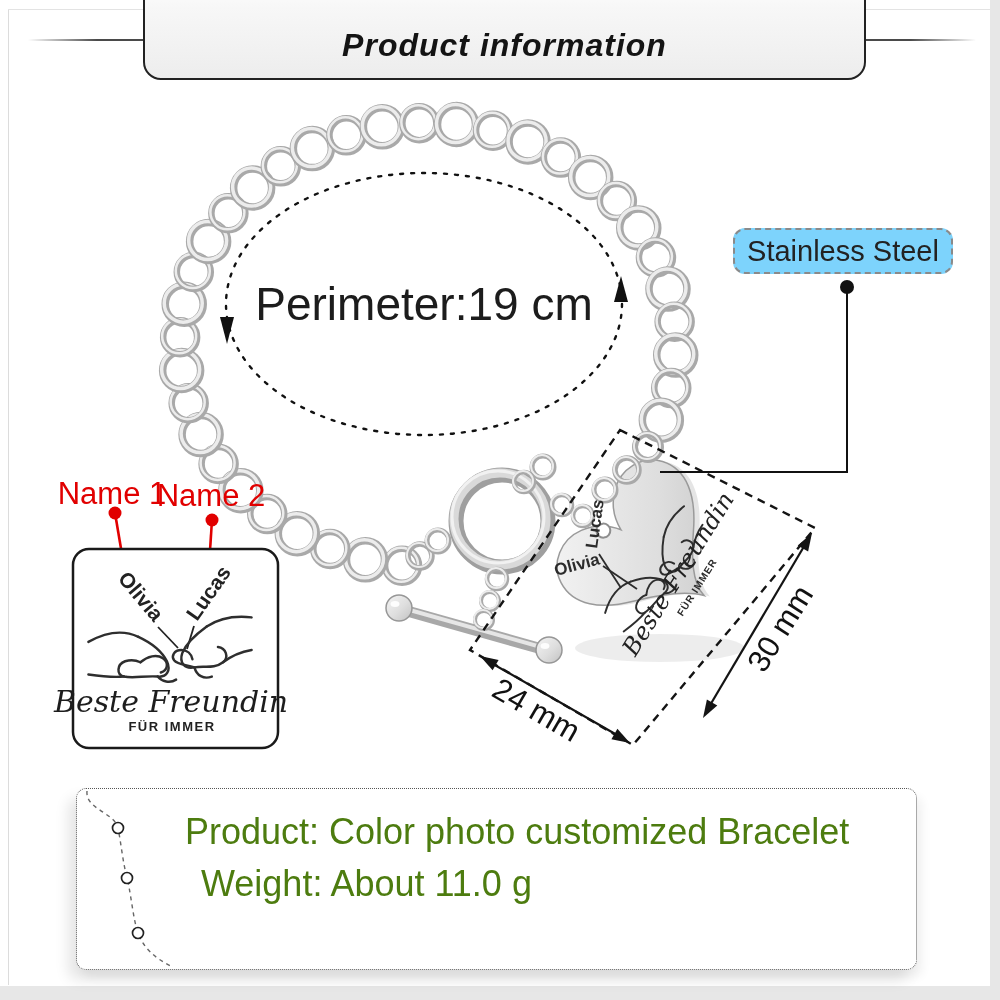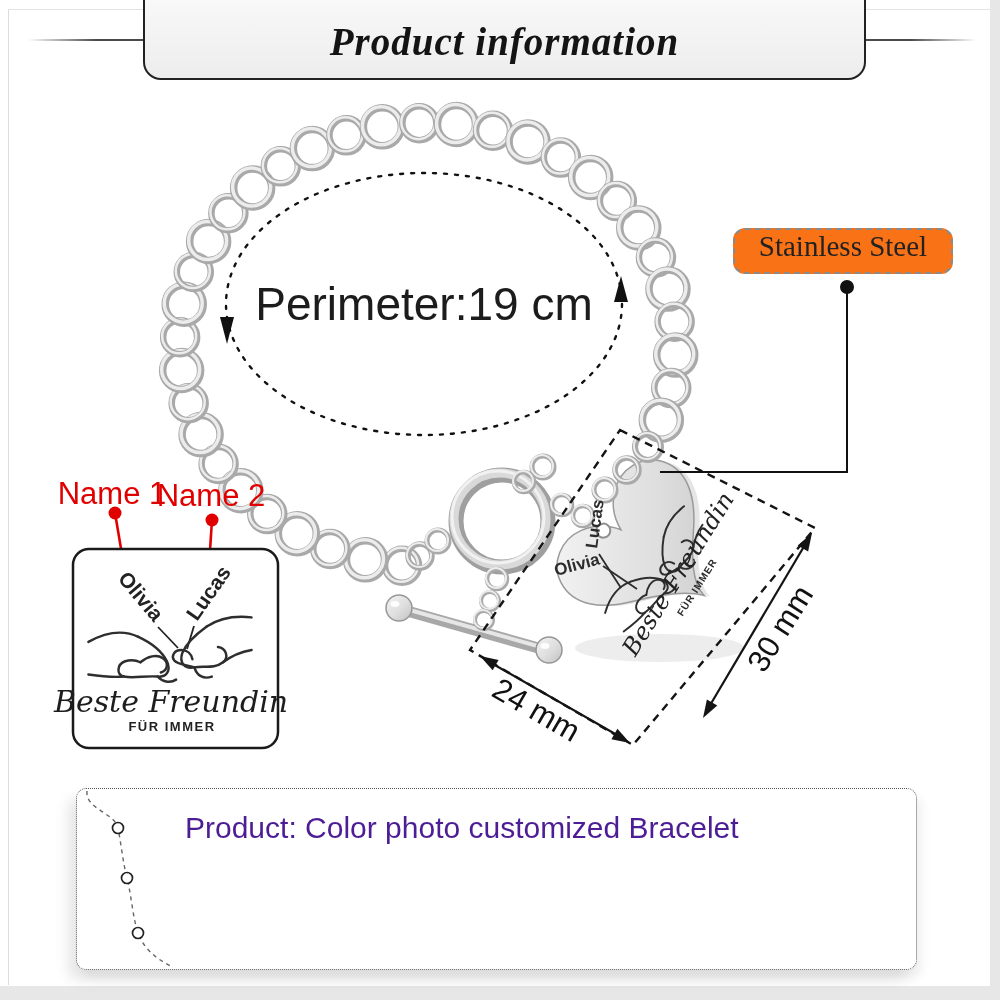--- a/index.html
+++ b/index.html
@@ -15,42 +15,42 @@
 
   
   .banner{
     position:absolute;left:143px;top:-24px;width:723px;height:104px;
     background:linear-gradient(180deg,#ffffff 0%,#f7f7f7 30%,#ededed 100%);
     border:2px solid #222;border-radius:18px;
     display:flex;align-items:flex-end;justify-content:center;
     box-sizing:border-box;padding-bottom:14px;
   }
   .banner-title{
-    font-family:Liberation Serif, serif;font-style:italic;font-weight:bold;
-    font-size:39px;color:#141414;letter-spacing:1px;white-space:nowrap;
+    font-family:Liberation Sans, sans-serif;font-style:italic;font-weight:bold;
+    font-size:32px;color:#141414;letter-spacing:1px;white-space:nowrap;
   }
   .rule{position:absolute;top:39px;height:2px;}
   .rule-left{left:28px;width:115px;background:linear-gradient(90deg,rgba(80,80,80,0),#4a4a4a 60%);}
   .rule-right{left:866px;width:110px;background:linear-gradient(90deg,#4a4a4a 40%,rgba(80,80,80,0));}
 
   
   .material-label{
     position:absolute;left:733px;top:228px;width:220px;height:46px;
-    border:2px dashed #8a8a8a;border-radius:12px;background:#f97316;
-    display:flex;justify-content:center;box-sizing:border-box;
-    font-size:29px;color:#222;font-family:Liberation Serif, serif;
+    border:2px dashed #8a8a8a;border-radius:12px;background:#7dd3fc;
+    display:flex;align-items:center;justify-content:center;box-sizing:border-box;
+    font-size:29px;color:#222;
   }
 
   
   .specs-box{
     position:absolute;left:76px;top:788px;width:841px;height:182px;
     background:#fff;border:1.5px dotted #555;border-radius:10px;box-sizing:border-box;
     box-shadow:-8px 10px 14px rgba(0,0,0,0.10),6px 8px 10px rgba(0,0,0,0.05);
   }
-  .spec-row{position:absolute;font-size:30px;color:#4c1d95;white-space:nowrap;}
+  .spec-row{position:absolute;font-size:36px;color:#4d7c0f;white-space:nowrap;}
   .spec-row.r1{left:108px;top:22px;}
   .spec-row.r2{left:124px;top:74px;}
   .spec-row.r3{left:138px;top:128px;}
   .specs-curve{position:absolute;left:0;top:0;}
 
   svg.scene{position:absolute;left:0;top:0;pointer-events:none;}
   svg text{font-family:"Liberation Sans",sans-serif;}
   .script-text{font-family:"DejaVu Serif",serif;font-style:italic;}
 </style>
 </head>
@@ -269,13 +269,14 @@
 </div>
 
 <div class="specs-box">
   <svg class="specs-curve" width="120" height="180" viewBox="0 0 120 180">
     <path d="M10,2 C8,20 38,24 41,39 C44,54 46,74 50,89 C54,104 56,130 61,144 C66,158 78,170 96,178" fill="none" stroke="#666" stroke-width="1.4" stroke-dasharray="4 4"></path>
     <circle cx="41" cy="39" r="5.5" fill="#fff" stroke="#222" stroke-width="1.7"></circle>
     <circle cx="50" cy="89" r="5.5" fill="#fff" stroke="#222" stroke-width="1.7"></circle>
     <circle cx="61" cy="144" r="5.5" fill="#fff" stroke="#222" stroke-width="1.7"></circle>
   </svg>
   <div class="spec-row r1">Product: Color photo customized Bracelet</div>
+  <div class="spec-row r2">Weight: About 11.0 g</div>
 </div>
 
 </body></html>

